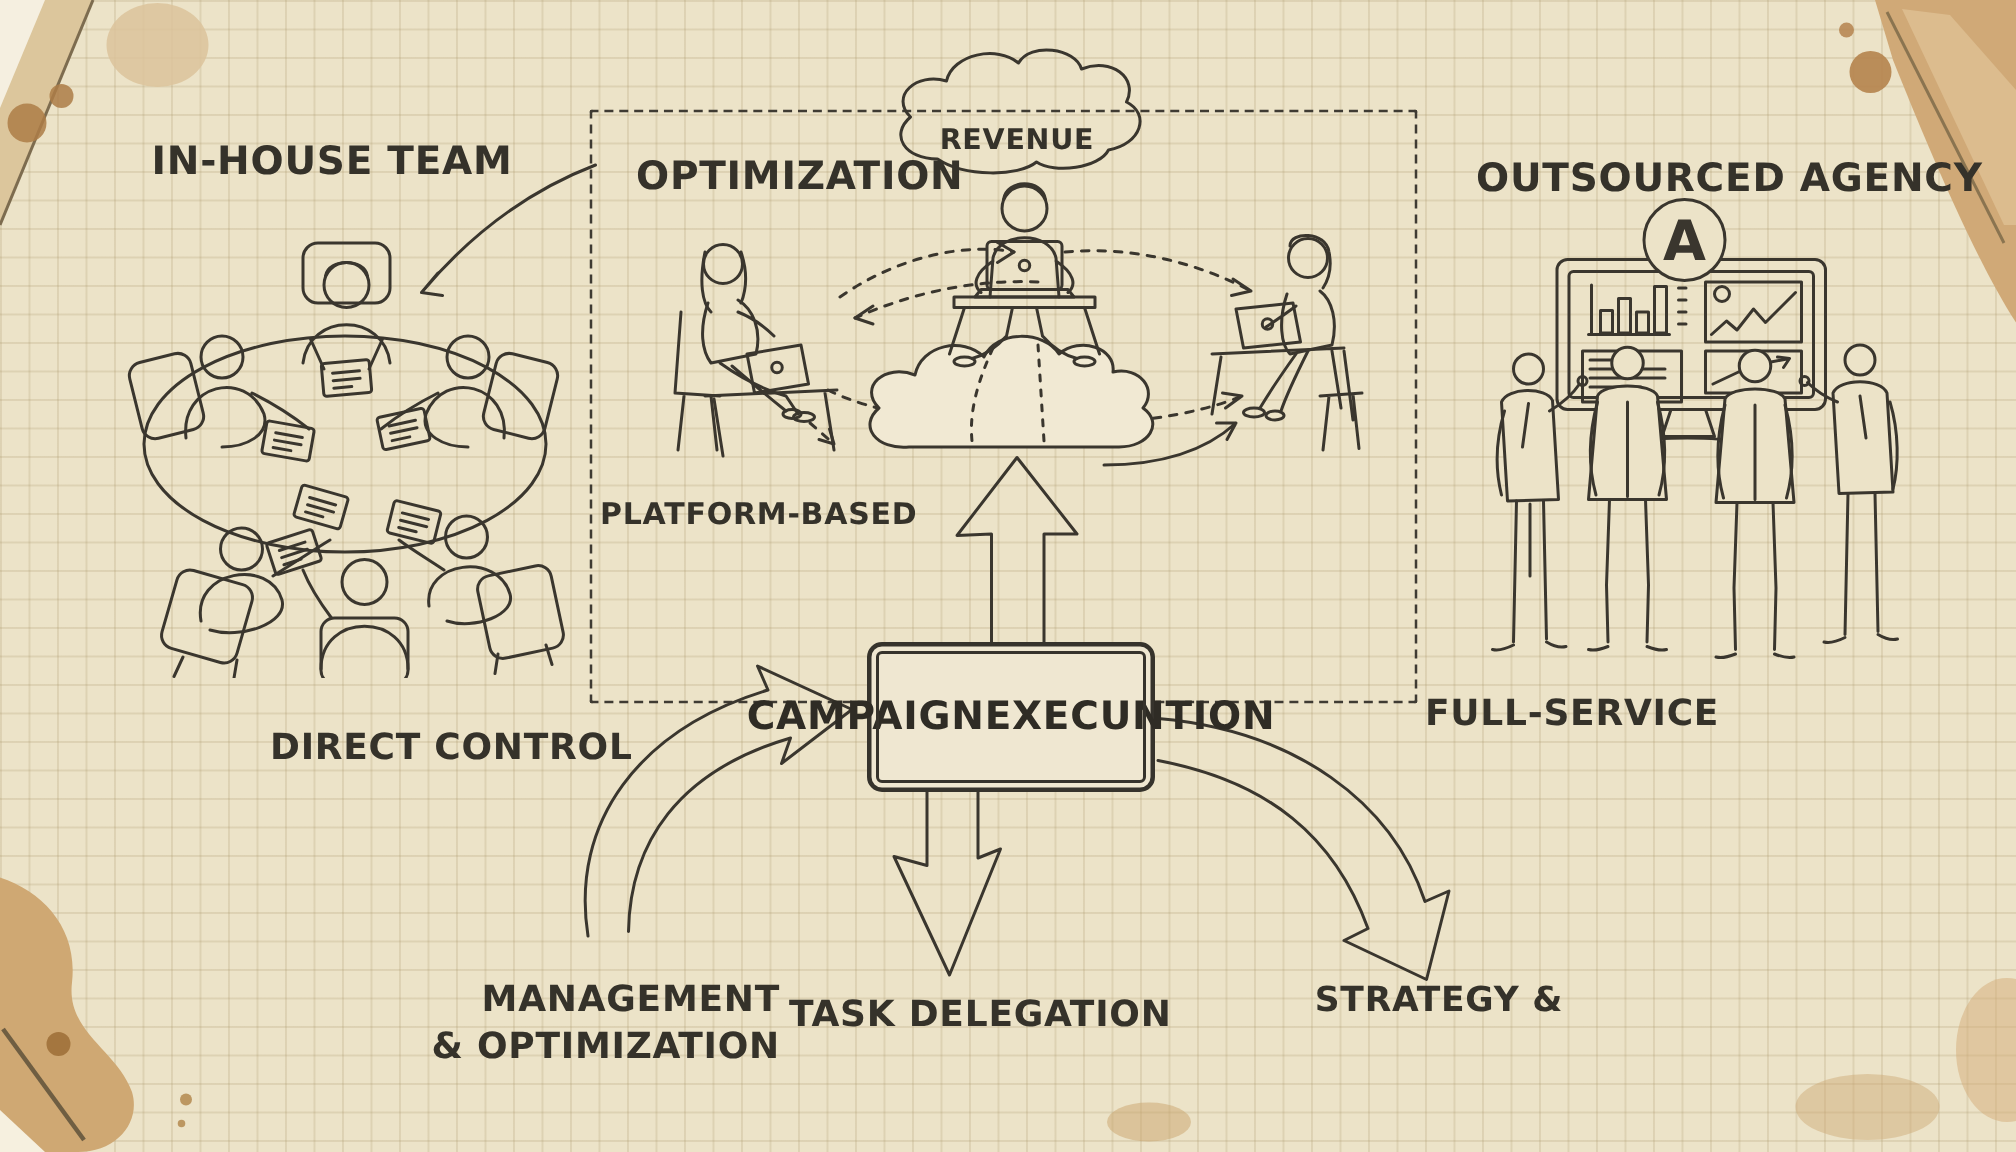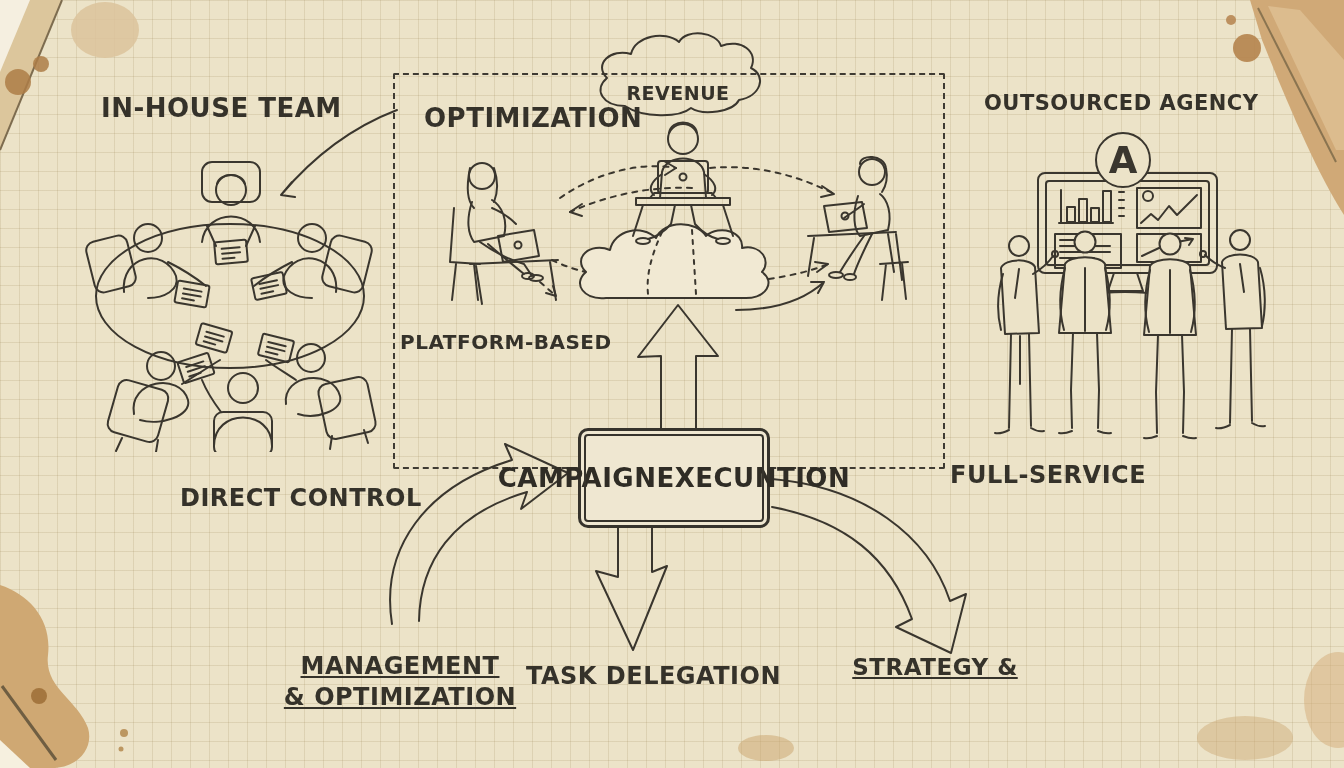--- a/index.html
+++ b/index.html
@@ -11,21 +11,21 @@
       linear-gradient(90deg, rgba(168,148,104,.22) 1px, transparent 1px);
     background-size:19px 19px;
     font-family:"DejaVu Sans", sans-serif;
   }
   .layer{position:absolute;left:0;top:0;width:100%;height:100%;pointer-events:none;}
   .z1{z-index:1}.z3{z-index:3}
   .lbl{
     position:absolute;font-weight:bold;color:#35322a;letter-spacing:.5px;
     white-space:nowrap;z-index:5;
   }
-  .lbl.center{text-align:center;white-space:normal;text-decoration:underline;}
+  .lbl.center{text-align:right;white-space:normal;}
   .dashedbox{
     position:absolute;left:393px;top:73px;width:548px;height:392px;
     border:2px dashed #3f3b33;z-index:2;border-radius:2px;
   }
   .campaign{
     position:absolute;left:578px;top:428px;width:186px;height:94px;
     background:#efe7d1;border:3px solid #36332c;border-radius:10px;
     outline:2px solid #36332c;outline-offset:-8px;
     z-index:4;display:flex;flex-direction:row;align-items:center;justify-content:center;
     font-weight:bold;font-size:26px;color:#2f2c25;line-height:32px;letter-spacing:.5px;
@@ -265,21 +265,21 @@
     <div class="lbl">REVENUE</div>
   </div>
 
   <div class="campaign">
     <div>CAMPAIGN</div>
     <div>EXECUNTION</div>
   </div>
 
   <div class="lbl" style="left:101px;top:93px;font-size:26px">IN-HOUSE TEAM</div>
   <div class="lbl" style="left:424px;top:103px;font-size:26px">OPTIMIZATION</div>
-  <div class="lbl" style="left:984px;top:91px;font-size:21px">OUTSOURCED AGENCY</div>
+  <div class="lbl" style="left:984px;top:104px;font-size:26px">OUTSOURCED AGENCY</div>
   <div class="lbl" style="left:400px;top:330px;font-size:20px">PLATFORM-BASED</div>
   <div class="lbl" style="left:180px;top:484px;font-size:24px">DIRECT CONTROL</div>
   <div class="lbl" style="left:950px;top:461px;font-size:24px">FULL-SERVICE</div>
 
   <div class="lbl center" style="left:280px;top:651px;width:240px;font-size:24px;line-height:31px">
     <div>MANAGEMENT</div>
     <div>&amp; OPTIMIZATION</div>
   </div>
   <div class="lbl" style="left:526px;top:662px;font-size:24px">TASK DELEGATION</div>
   <div class="lbl center" style="left:828px;top:653px;width:214px;font-size:23px;line-height:29px">

